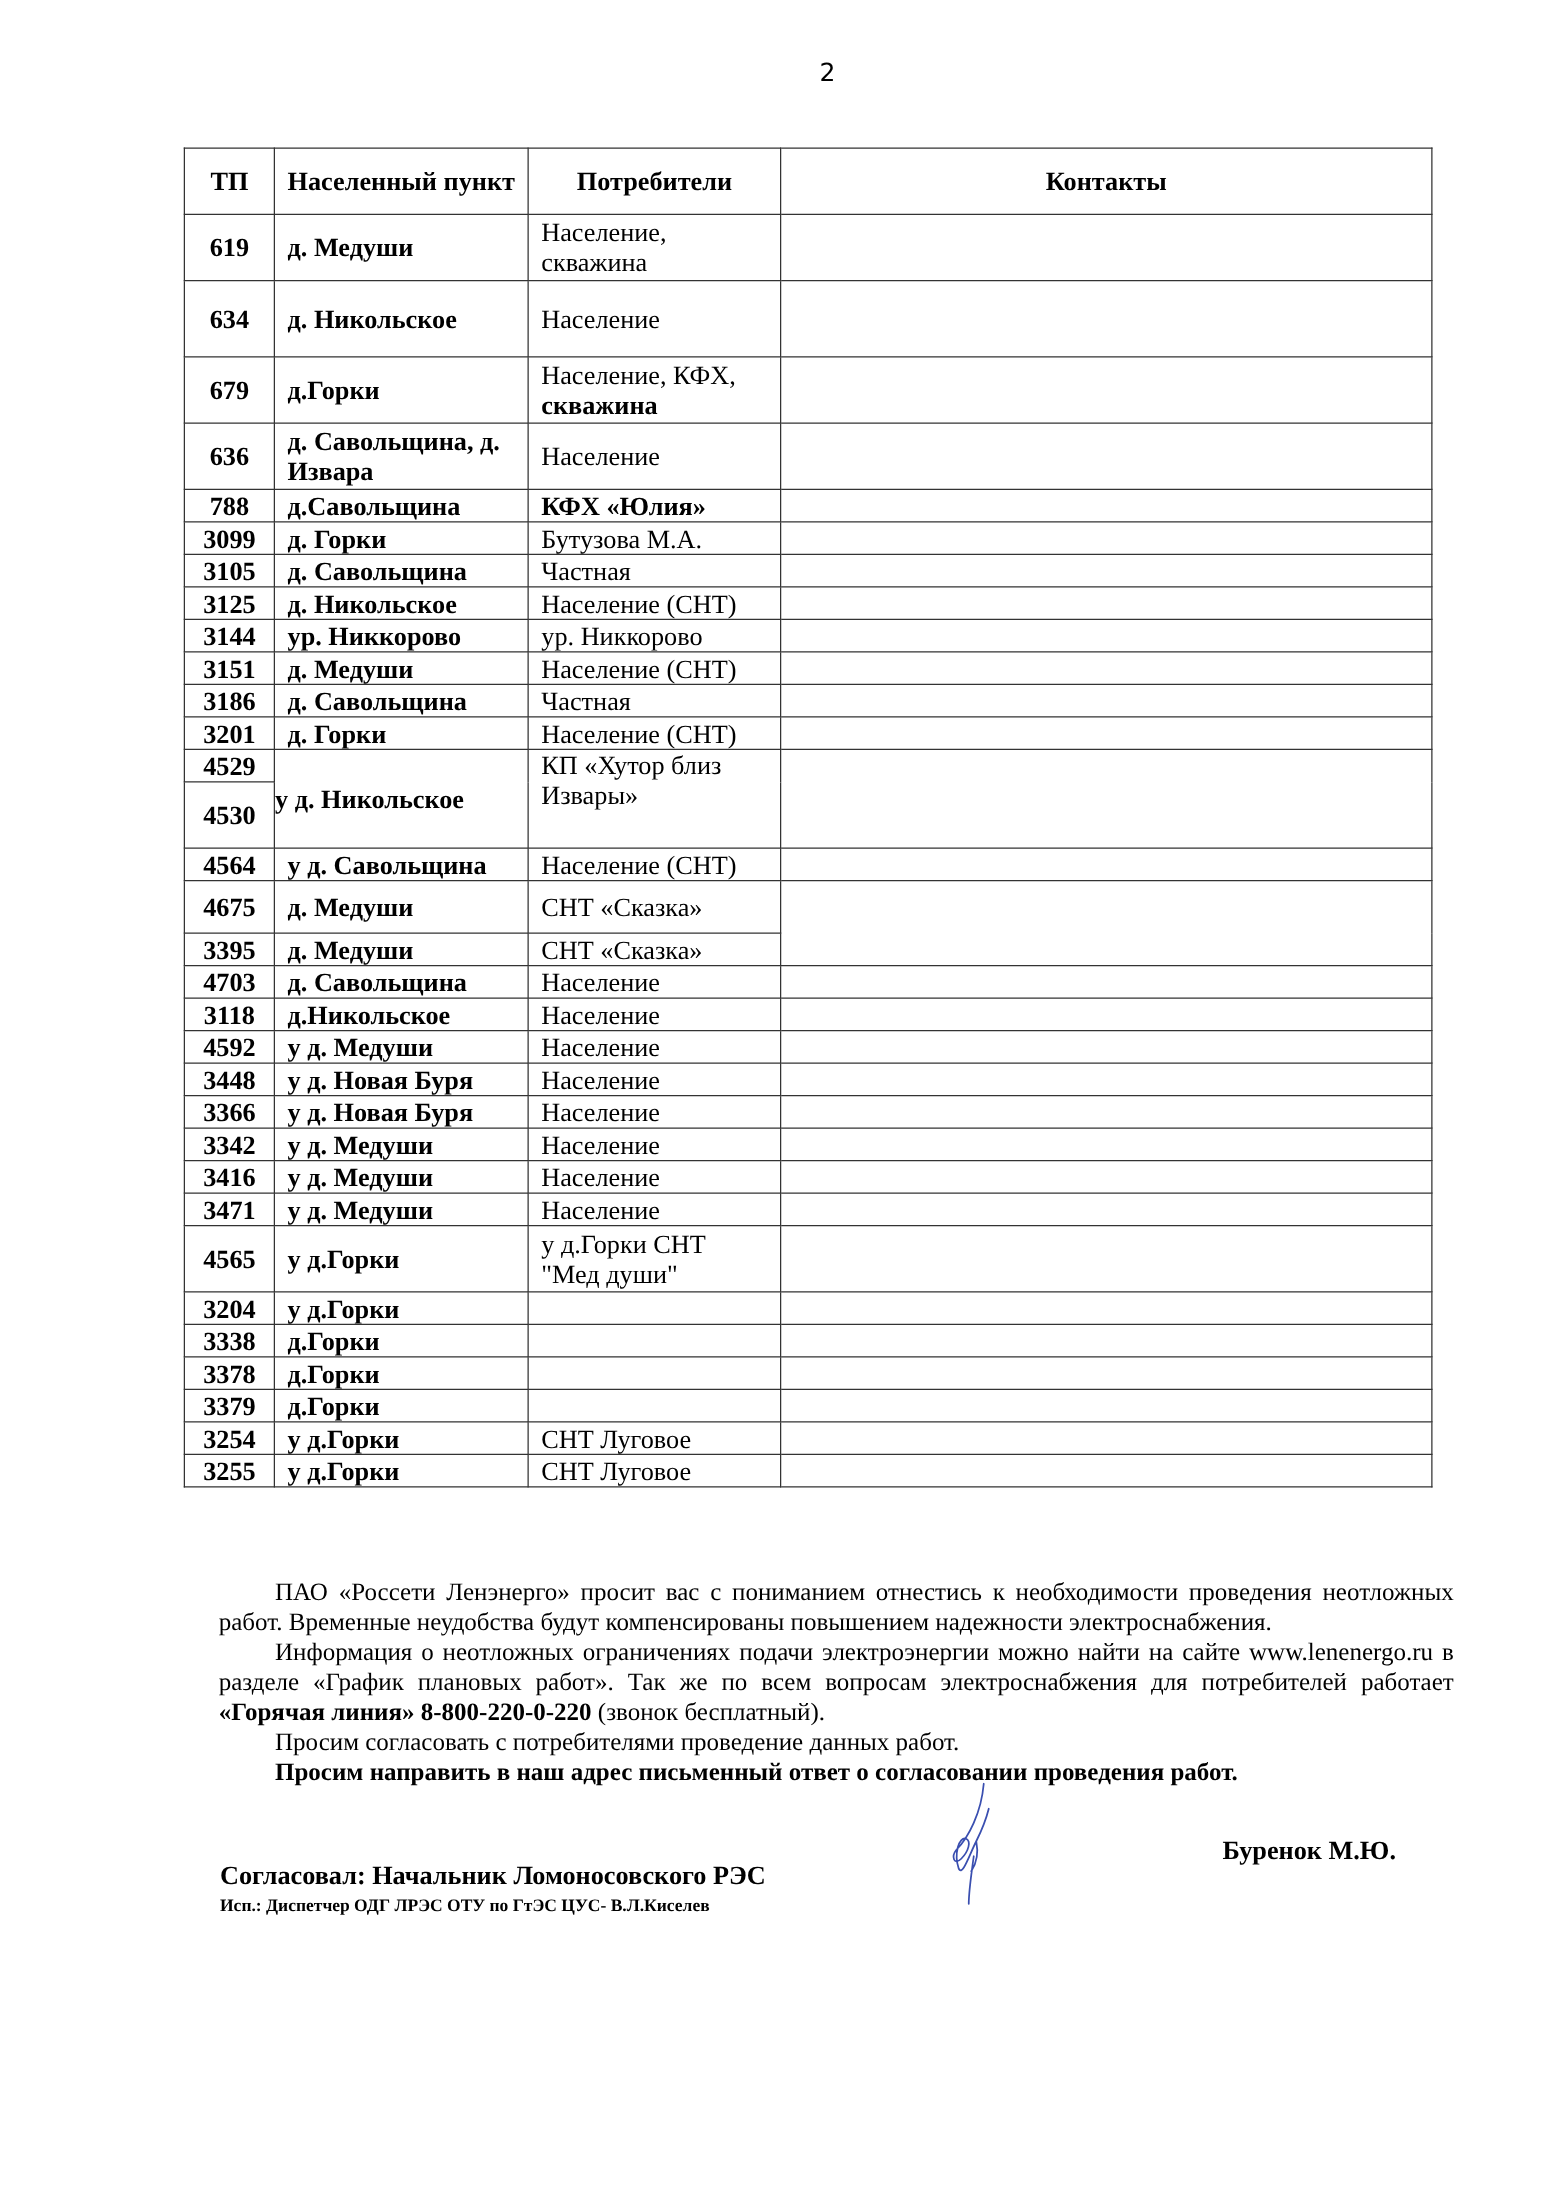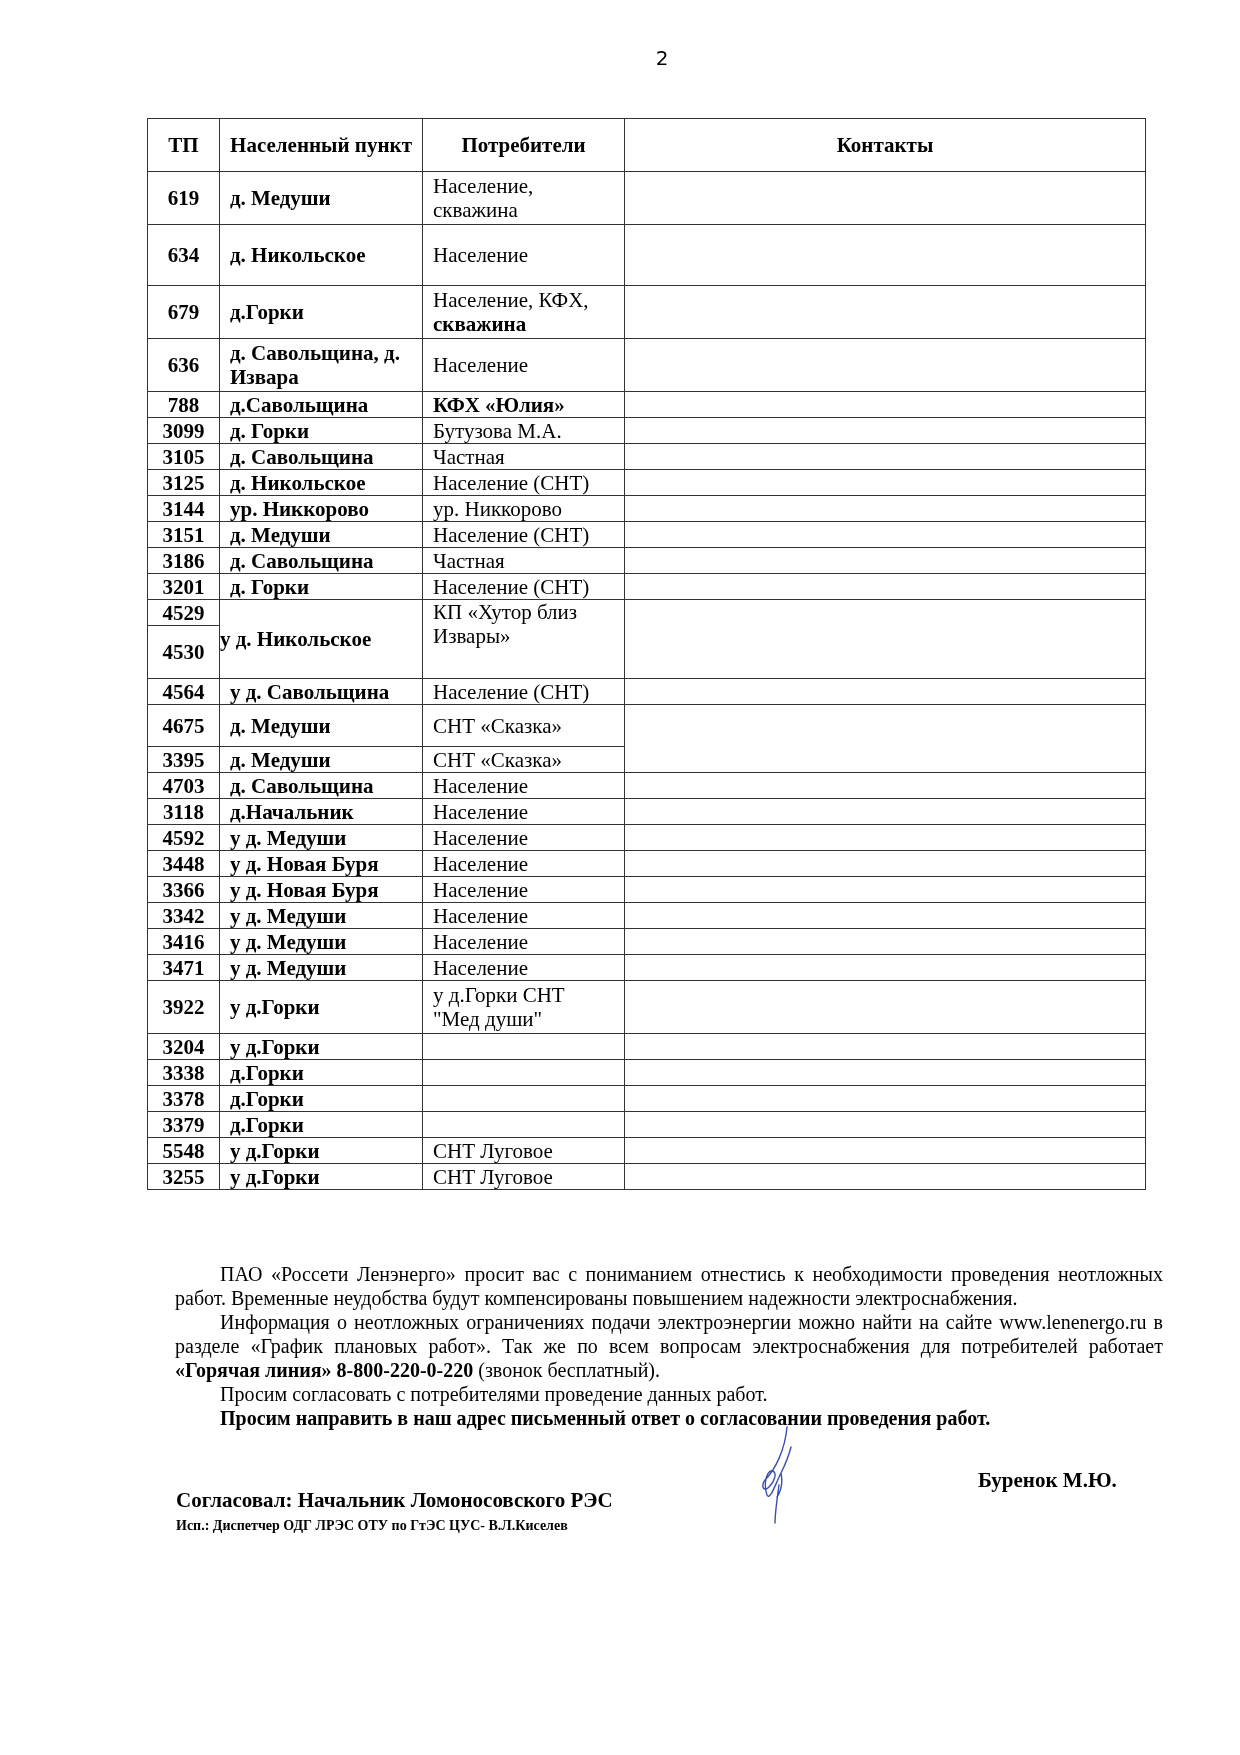--- a/index.html
+++ b/index.html
@@ -142,21 +142,21 @@
     <td class="cons">СНТ «Сказка»</td>
   </tr>
   <tr class="r27">
     <td class="tp">4703</td>
     <td class="place">д. Савольщина</td>
     <td class="cons">Население</td>
     <td></td>
   </tr>
   <tr class="r27">
     <td class="tp">3118</td>
-    <td class="place">д.Начальник</td>
+    <td class="place">д.Никольское</td>
     <td class="cons">Население</td>
     <td></td>
   </tr>
   <tr class="r27">
     <td class="tp">4592</td>
     <td class="place">у д. Медуши</td>
     <td class="cons">Население</td>
     <td></td>
   </tr>
   <tr class="r27">
@@ -183,21 +183,21 @@
     <td class="cons">Население</td>
     <td></td>
   </tr>
   <tr class="r27">
     <td class="tp">3471</td>
     <td class="place">у д. Медуши</td>
     <td class="cons">Население</td>
     <td></td>
   </tr>
   <tr class="r54">
-    <td class="tp">3922</td>
+    <td class="tp">4565</td>
     <td class="place">у д.Горки</td>
     <td class="cons">у д.Горки СНТ "Мед души"</td>
     <td></td>
   </tr>
   <tr class="r27">
     <td class="tp">3204</td>
     <td class="place">у д.Горки</td>
     <td class="cons"></td>
     <td></td>
   </tr>
@@ -213,21 +213,21 @@
     <td class="cons"></td>
     <td></td>
   </tr>
   <tr class="r27">
     <td class="tp">3379</td>
     <td class="place">д.Горки</td>
     <td class="cons"></td>
     <td></td>
   </tr>
   <tr class="r27">
-    <td class="tp">5548</td>
+    <td class="tp">3254</td>
     <td class="place">у д.Горки</td>
     <td class="cons">СНТ Луговое</td>
     <td></td>
   </tr>
   <tr class="r27">
     <td class="tp">3255</td>
     <td class="place">у д.Горки</td>
     <td class="cons">СНТ Луговое</td>
     <td></td>
   </tr>

